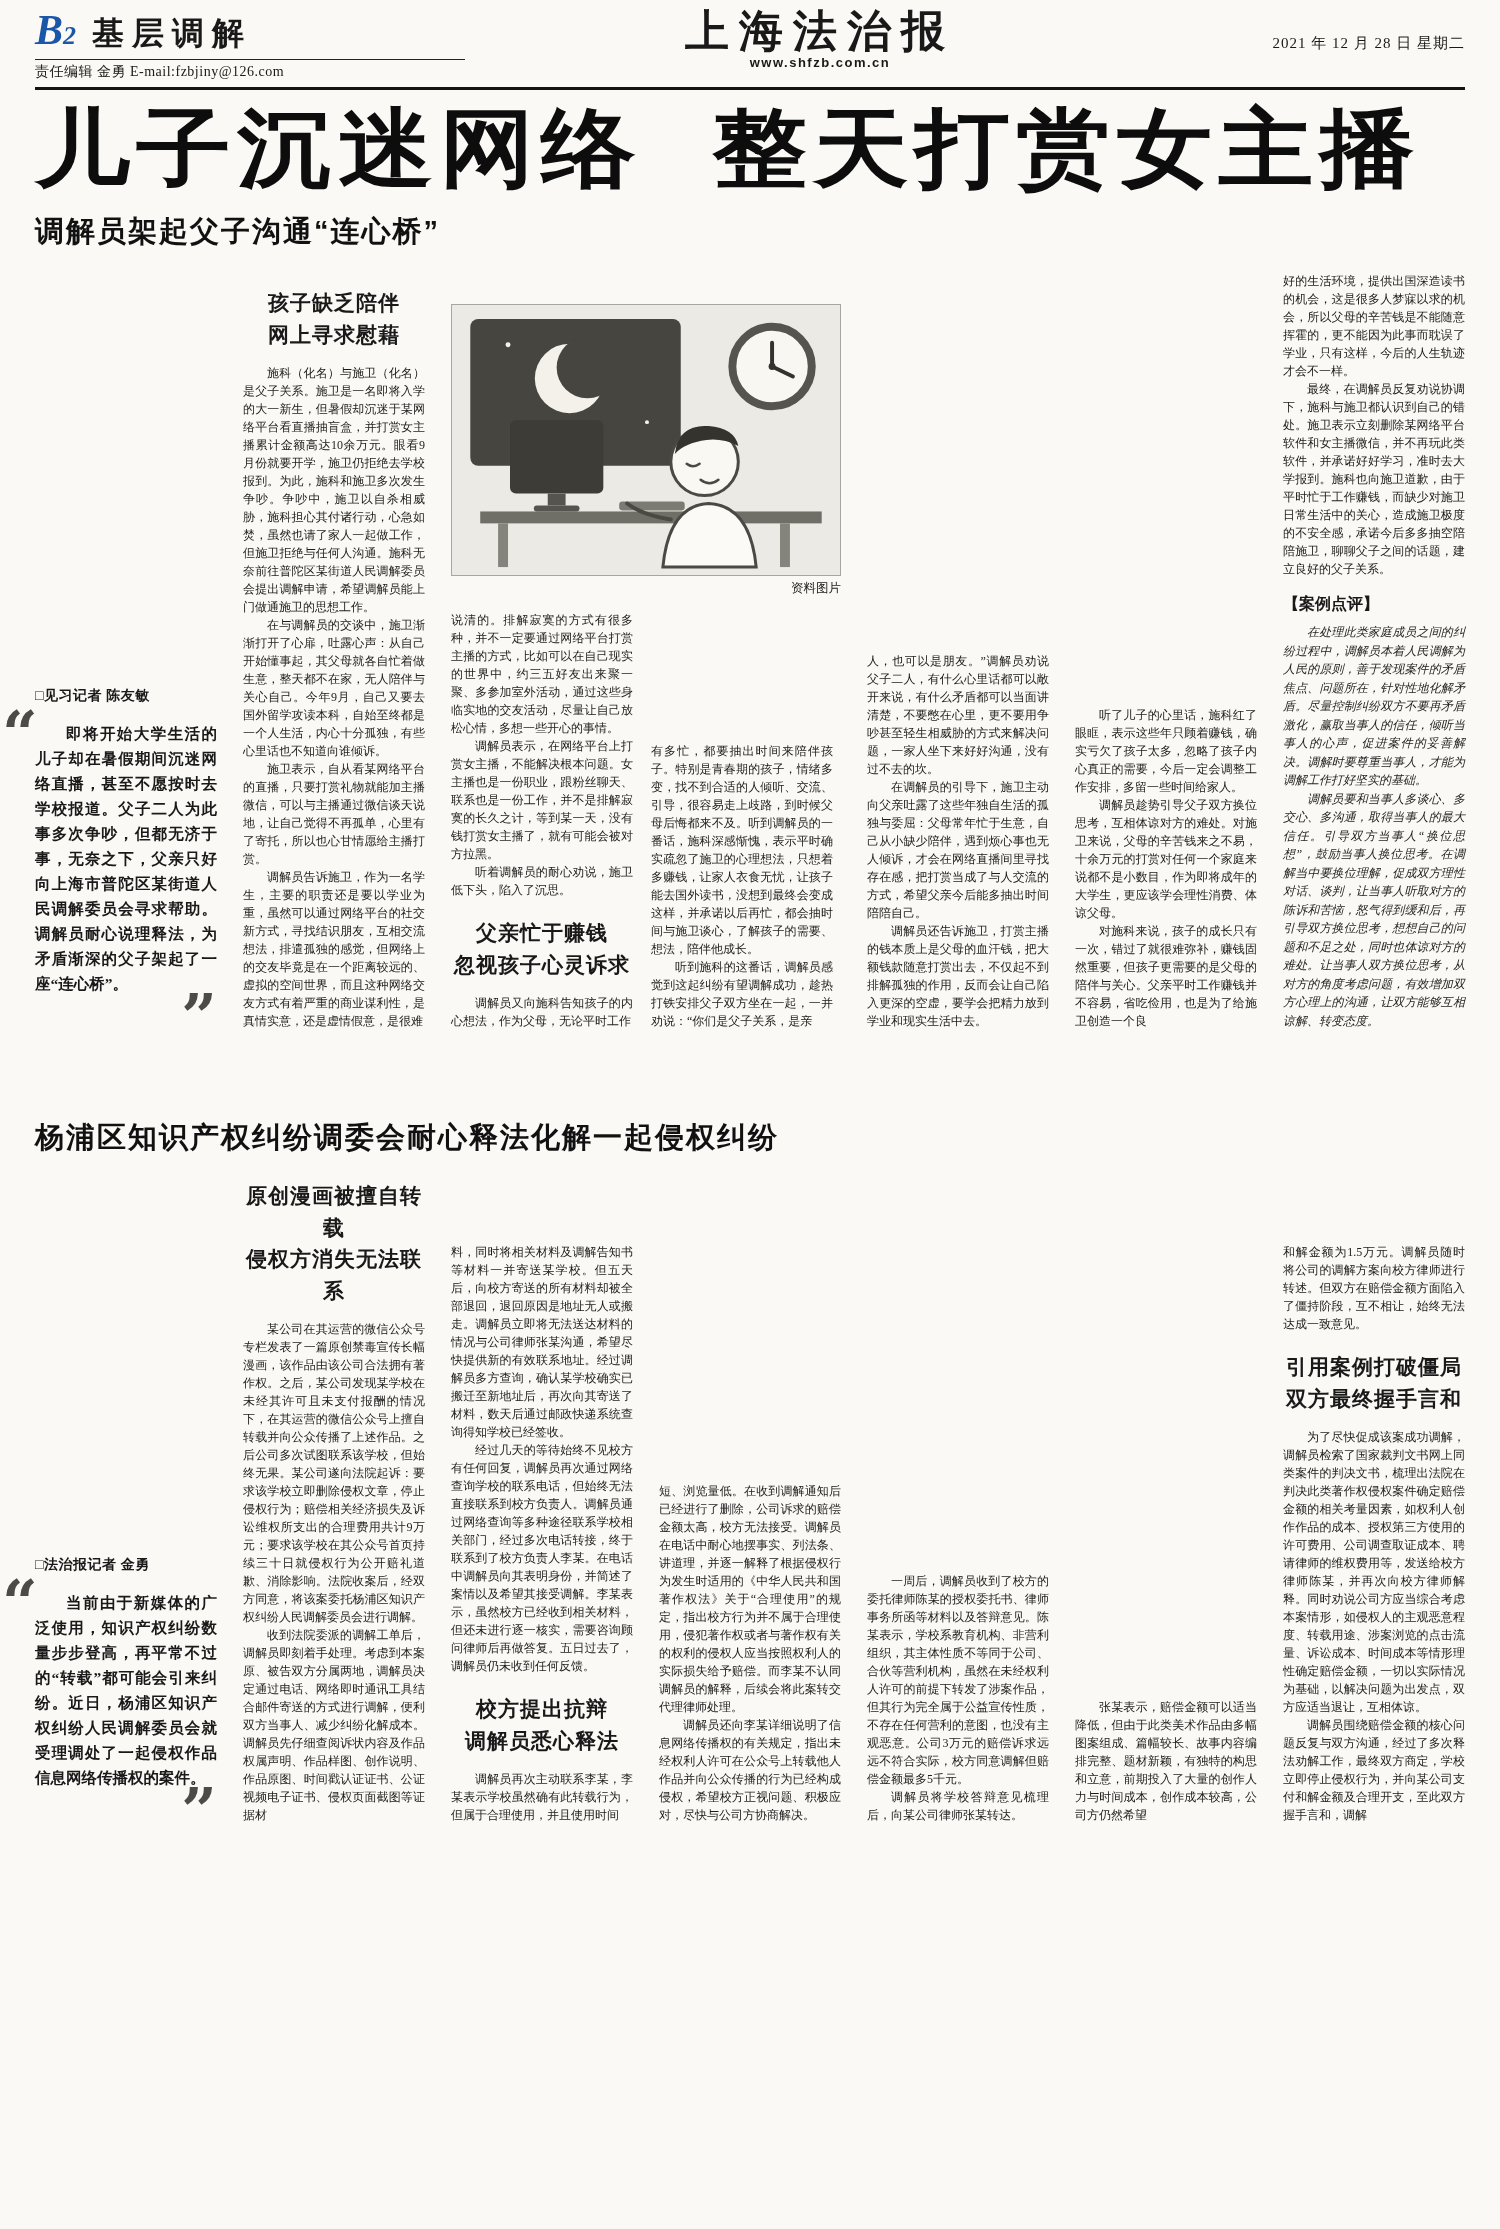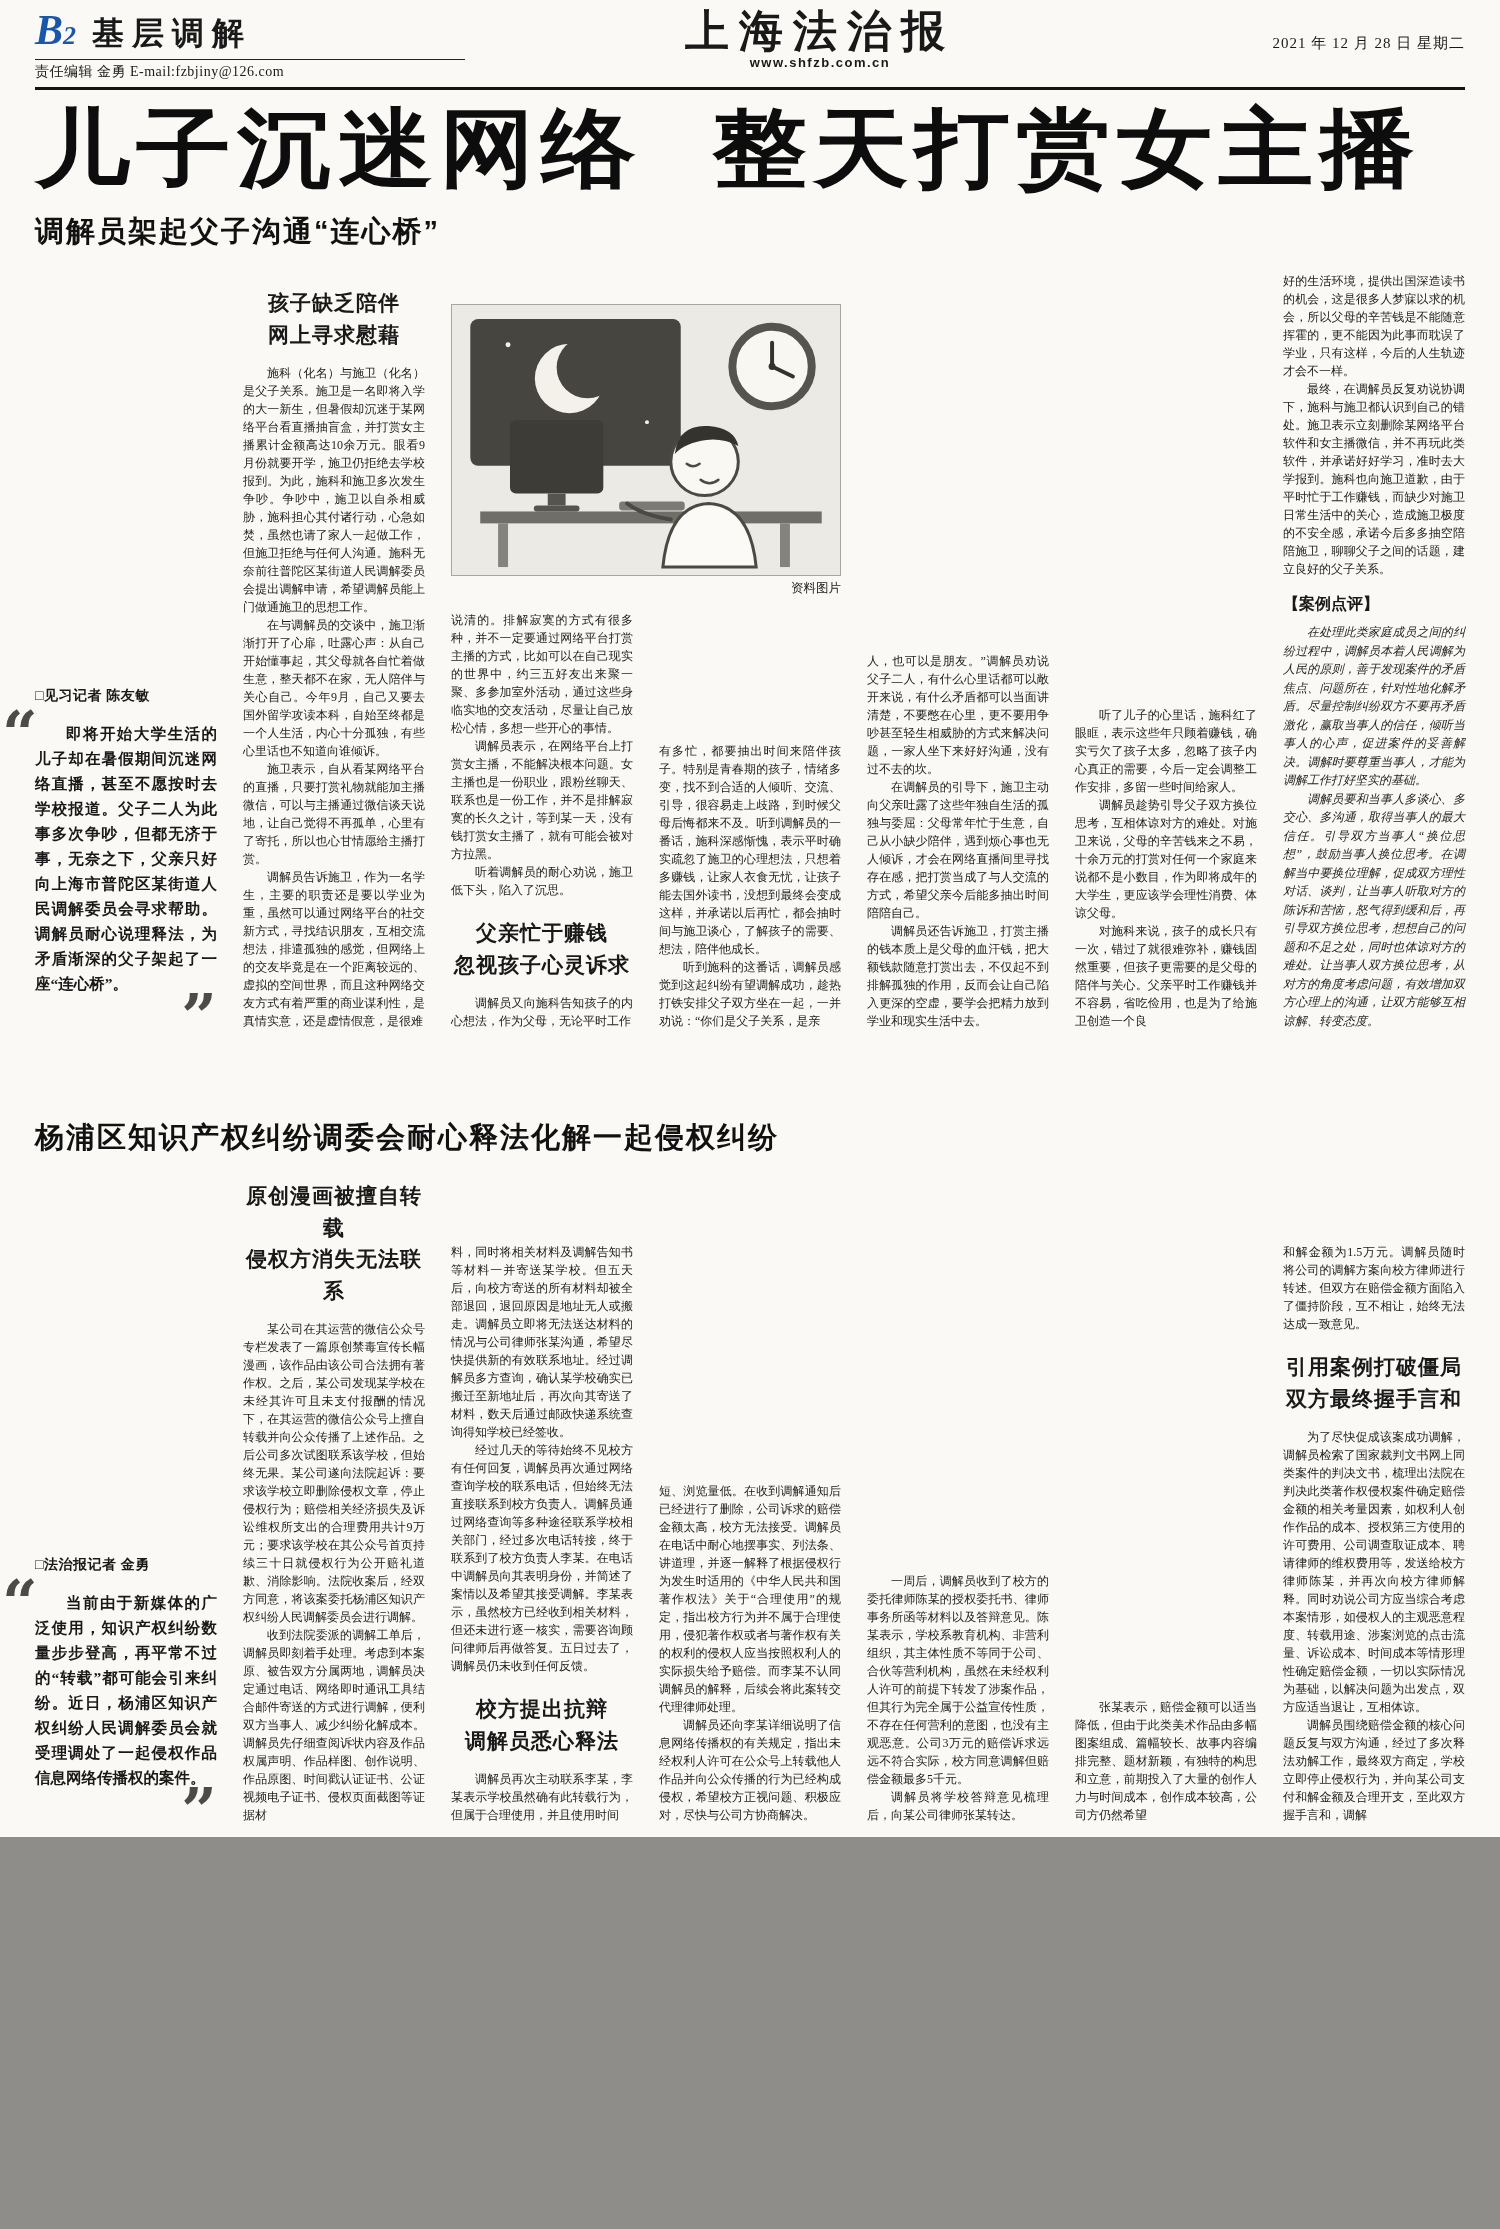--- a/index.html
+++ b/index.html
@@ -1,18 +1,18 @@
 <!DOCTYPE html>
 <html><head>
 <meta charset="utf-8">
 <style>
   * { margin:0; padding:0; box-sizing:border-box; }
   html,body { background:#8e8d89; }
   .page {
-    width:1500px; height:1837px; margin:0 auto; background:#faf9f5; color:#191919;
+    width:1500px; height:2229px; margin:0 auto; background:#faf9f5; color:#191919;
     font-family:"Liberation Serif", serif; overflow:hidden; position:relative; padding:0 35px;
   }
   
   .hdr { display:flex; align-items:flex-start; padding:6px 0 6px; border-bottom:3px solid #141414; }
   .hdr-left { width:430px; }
   .hdr-left-top { display:flex; align-items:baseline; gap:16px; }
   .page-label { color:#1a57a8; font-weight:bold; font-style:italic; font-family:"Liberation Serif",serif; white-space:nowrap; }
   .page-label .pl-b { font-size:42px; }
   .page-label .pl-2 { font-size:26px; }
   .section-title { font-size:32px; font-weight:bold; letter-spacing:8px; font-family:"Liberation Sans",sans-serif; }
@@ -40,21 +40,21 @@
   .lead-wrap { position:relative; padding-top:4px; }
   .q { font-family:"DejaVu Serif",serif; font-weight:bold; color:#4b4b48; }
   .q.open { position:absolute; left:-33px; top:-14px; font-size:62px; line-height:1; }
   .q.close { display:block; text-align:right; font-size:62px; line-height:26px; margin-top:8px; }
   .lead { font-size:15.5px; line-height:25px; font-weight:bold; text-align:justify; text-indent:2em; }
   
   .imgblock { width:390px; flex:none; }
   .illo { display:block; }
   .illo svg { display:block; border:1px solid #a7a6a0; background:#eceae5; }
   .cap { font-size:12.5px; text-align:right; margin-top:4px; font-family:"Liberation Sans",sans-serif; color:#222; }
-  .inner { margin-top:14px; gap:26px; }
+  .inner { margin-top:14px; gap:18px; }
   
   .art2 { margin-top:88px; }
 </style>
 </head>
 <body>
 
 <div class="page">
 
   <header class="hdr">
     <div class="hdr-left">

